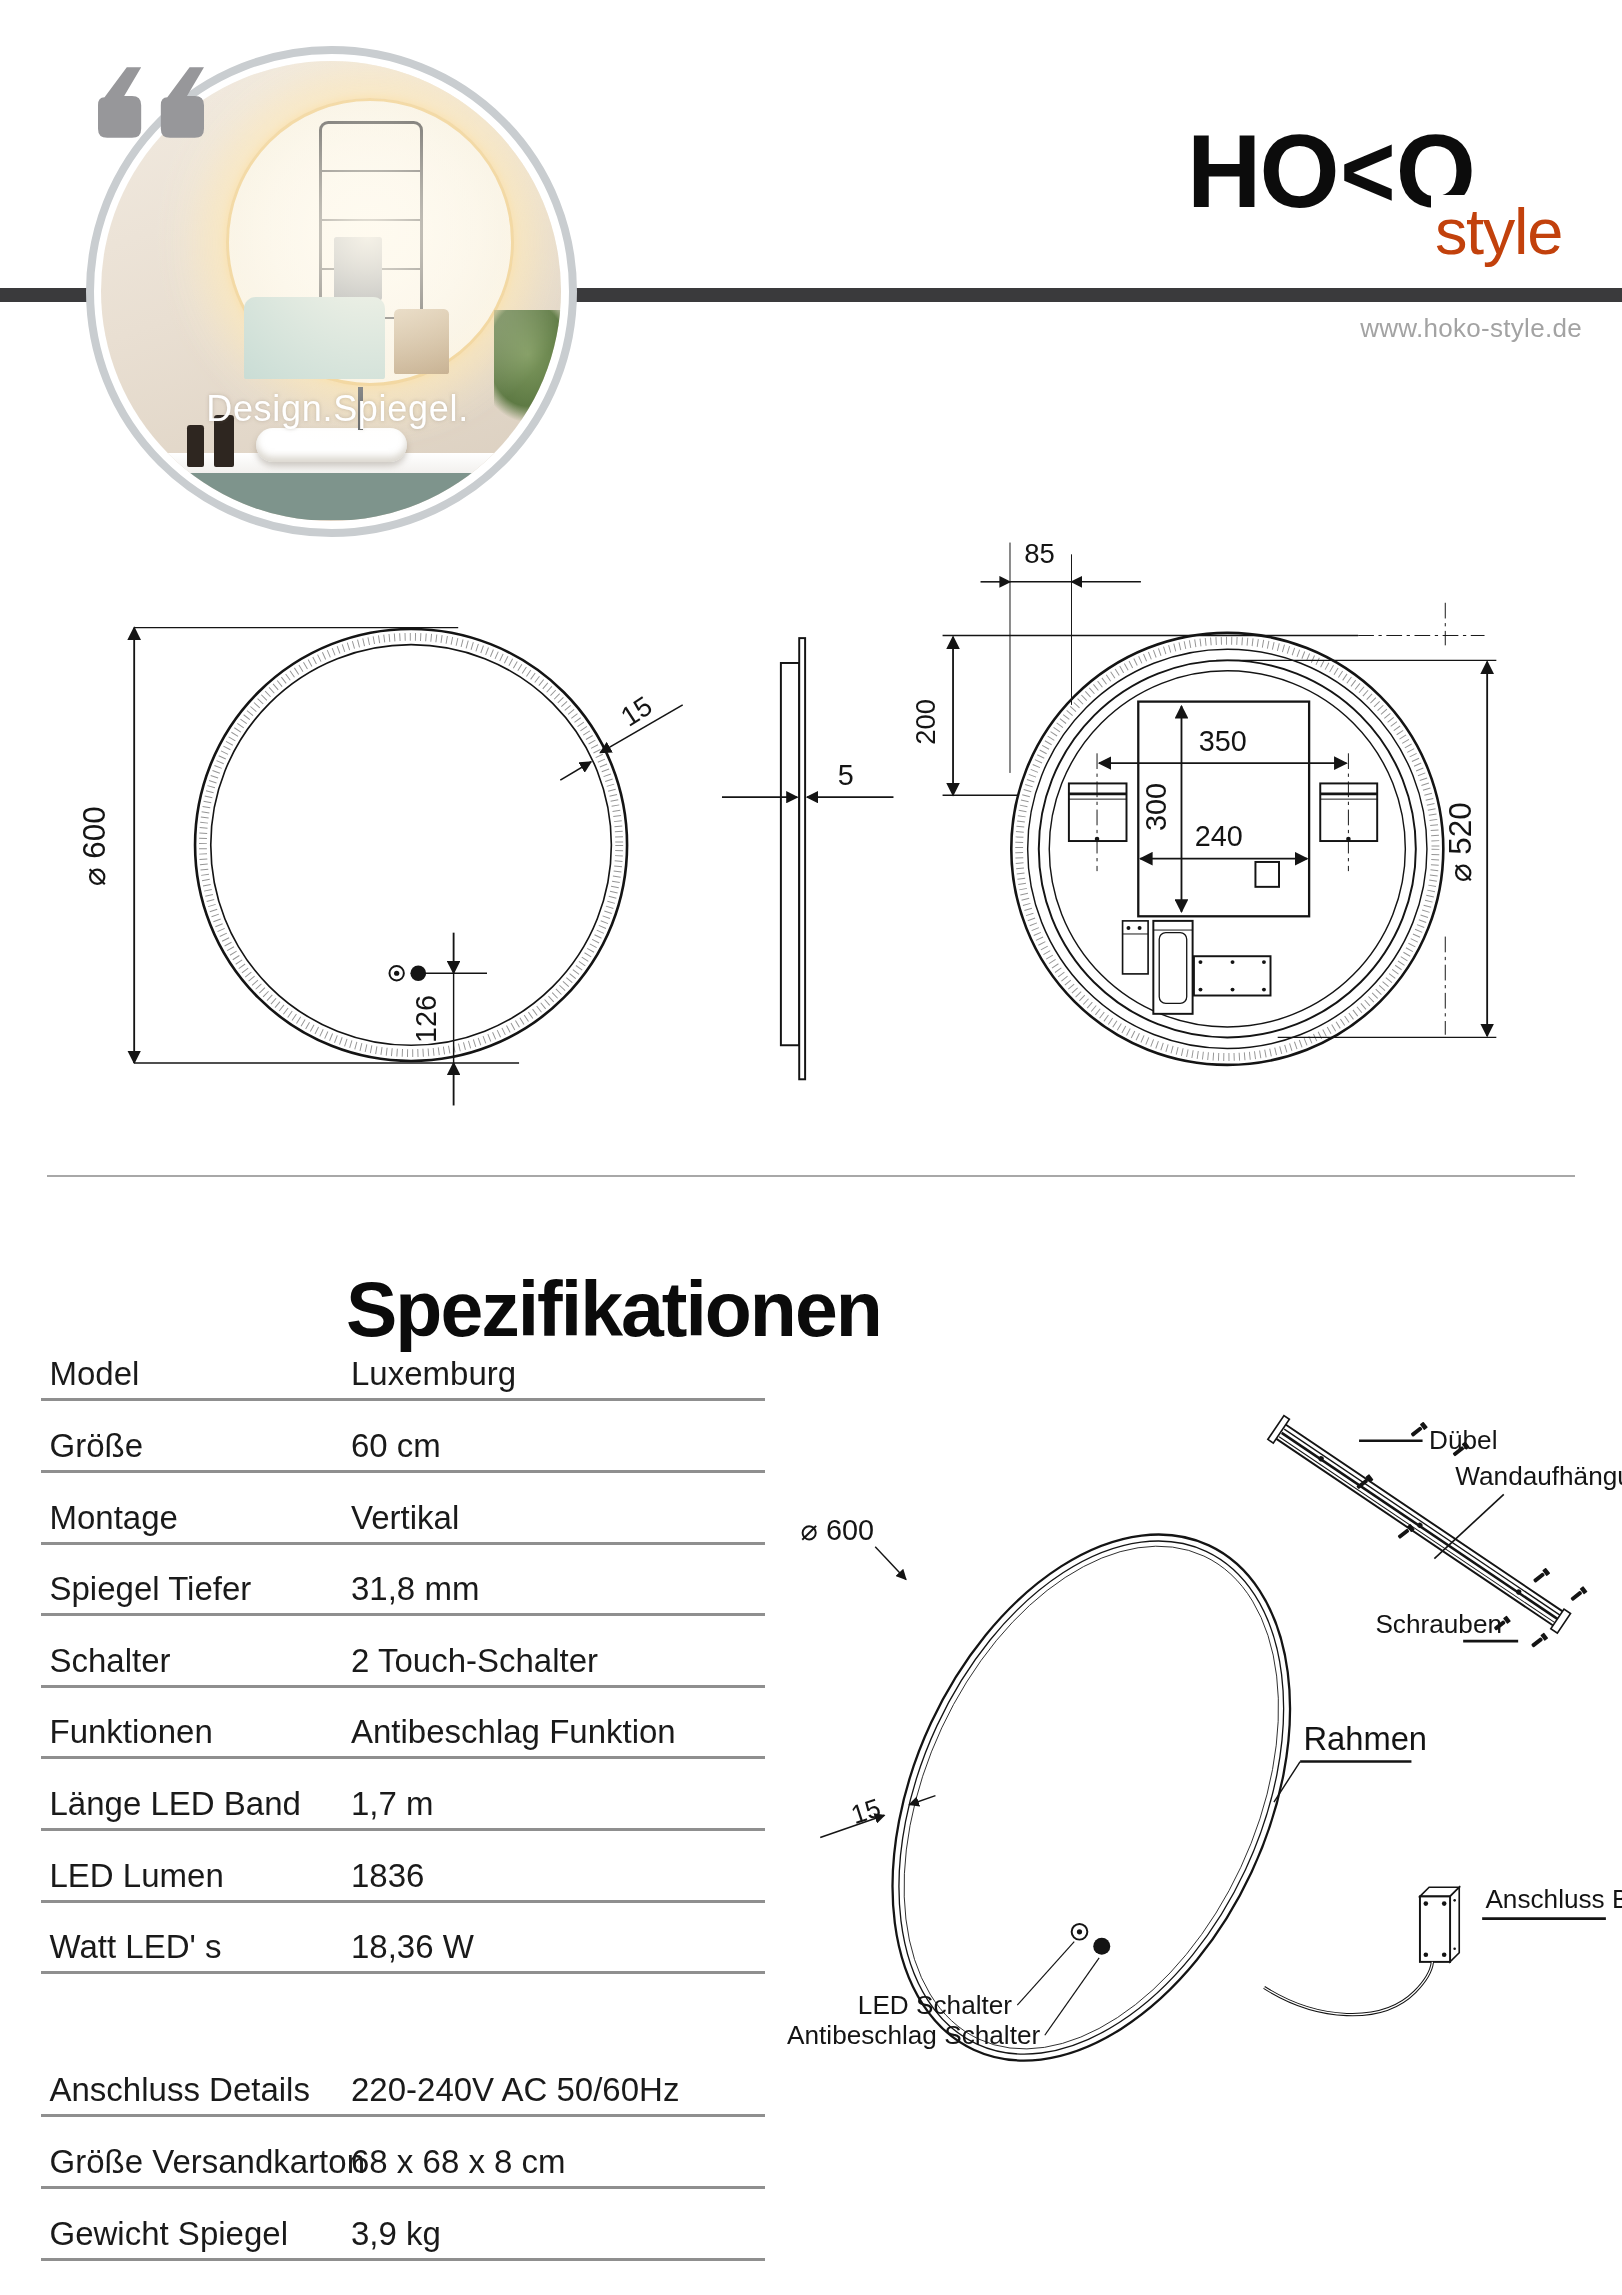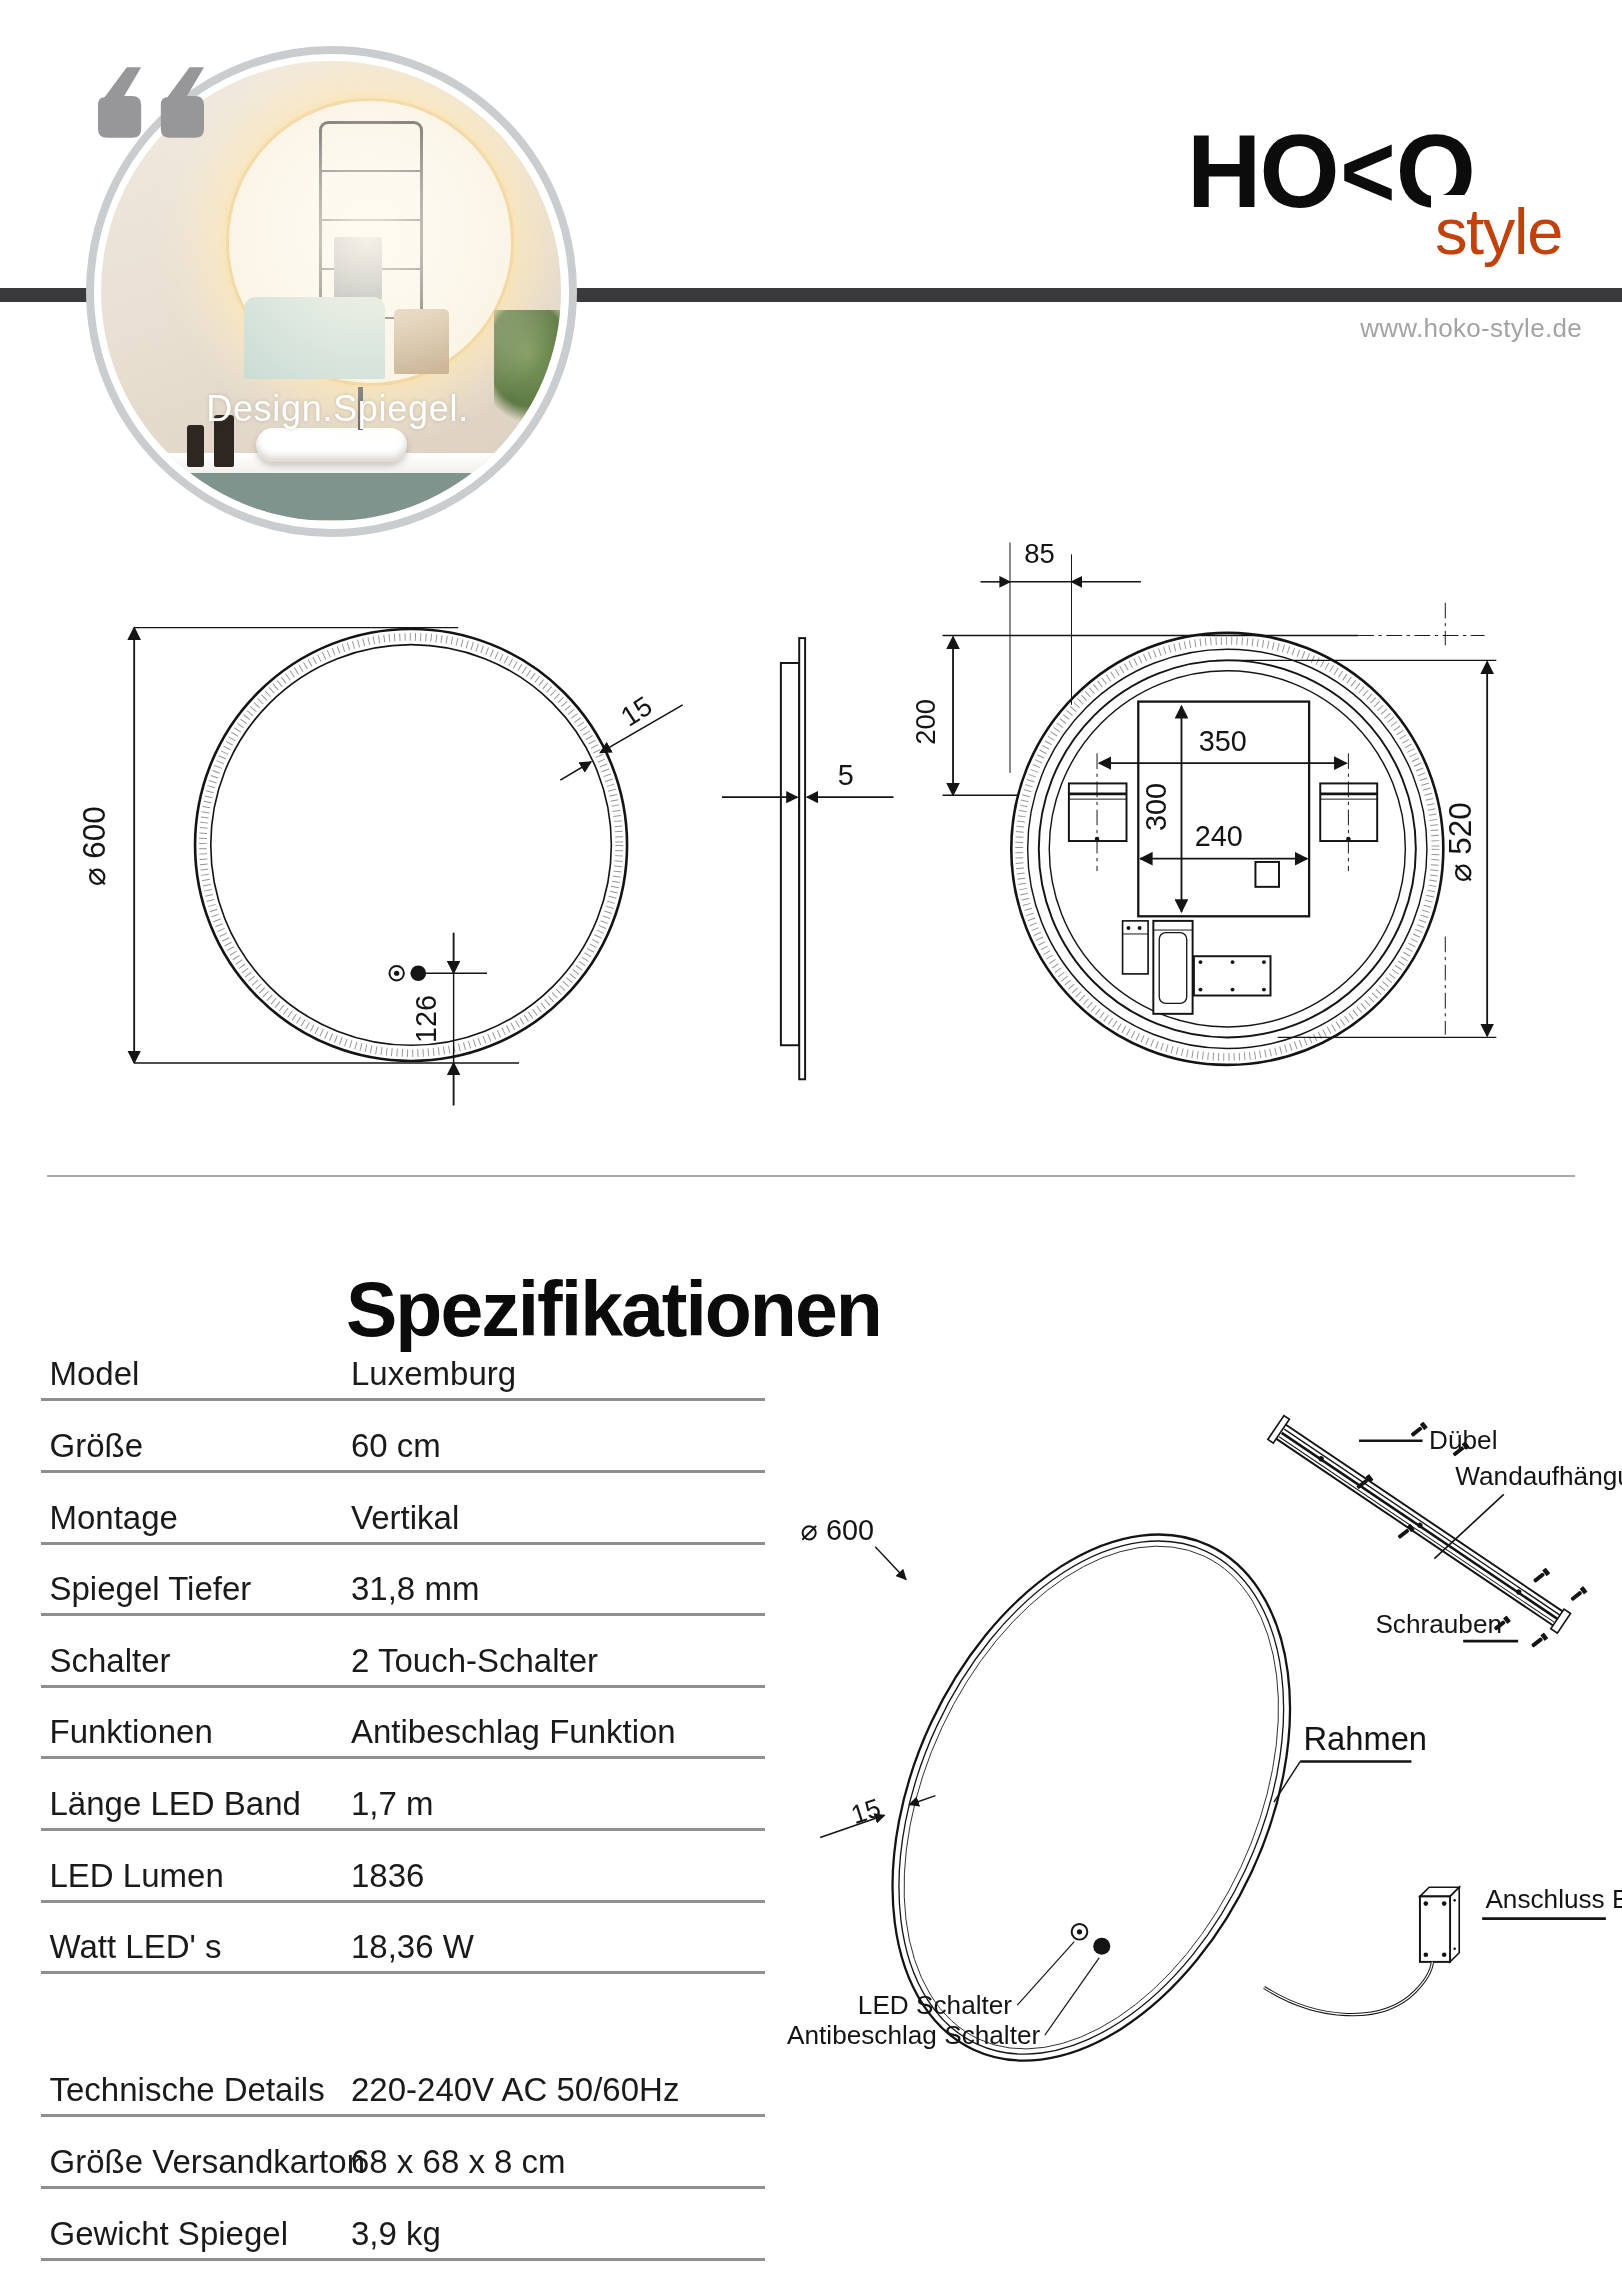--- a/index.html
+++ b/index.html
@@ -237,21 +237,21 @@
   </div>
   <div class="row" style="top:1846px;">
     <span class="lbl">LED Lumen</span>
     <span class="val">1836</span>
   </div>
   <div class="row" style="top:1917px;">
     <span class="lbl">Watt LED' s</span>
     <span class="val">18,36 W</span>
   </div>
   <div class="row" style="top:2060px;">
-    <span class="lbl">Technische Details</span>
+    <span class="lbl">Anschluss Details</span>
     <span class="val">220-240V AC 50/60Hz</span>
   </div>
   <div class="row" style="top:2132px;">
     <span class="lbl">Größe Versandkarton</span>
     <span class="val">68 x 68 x 8 cm</span>
   </div>
   <div class="row" style="top:2204px;">
     <span class="lbl">Gewicht Spiegel</span>
     <span class="val">3,9 kg</span>
   </div>

